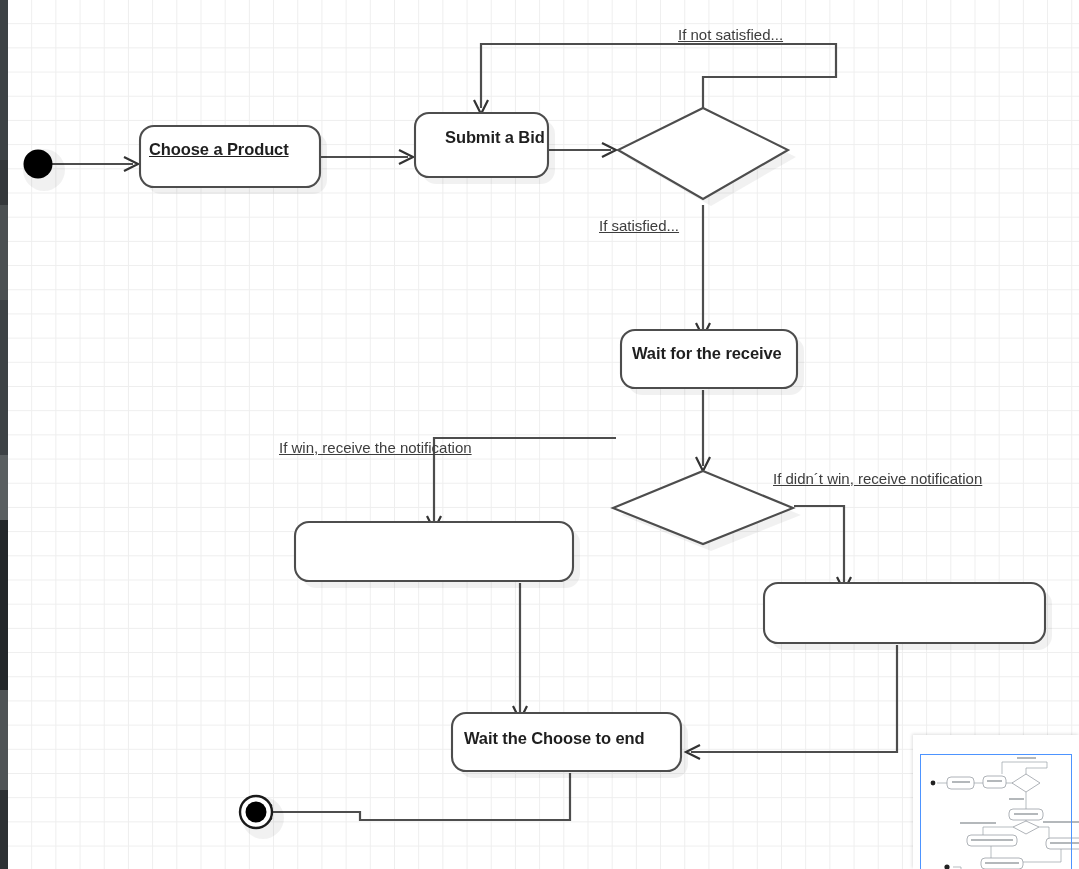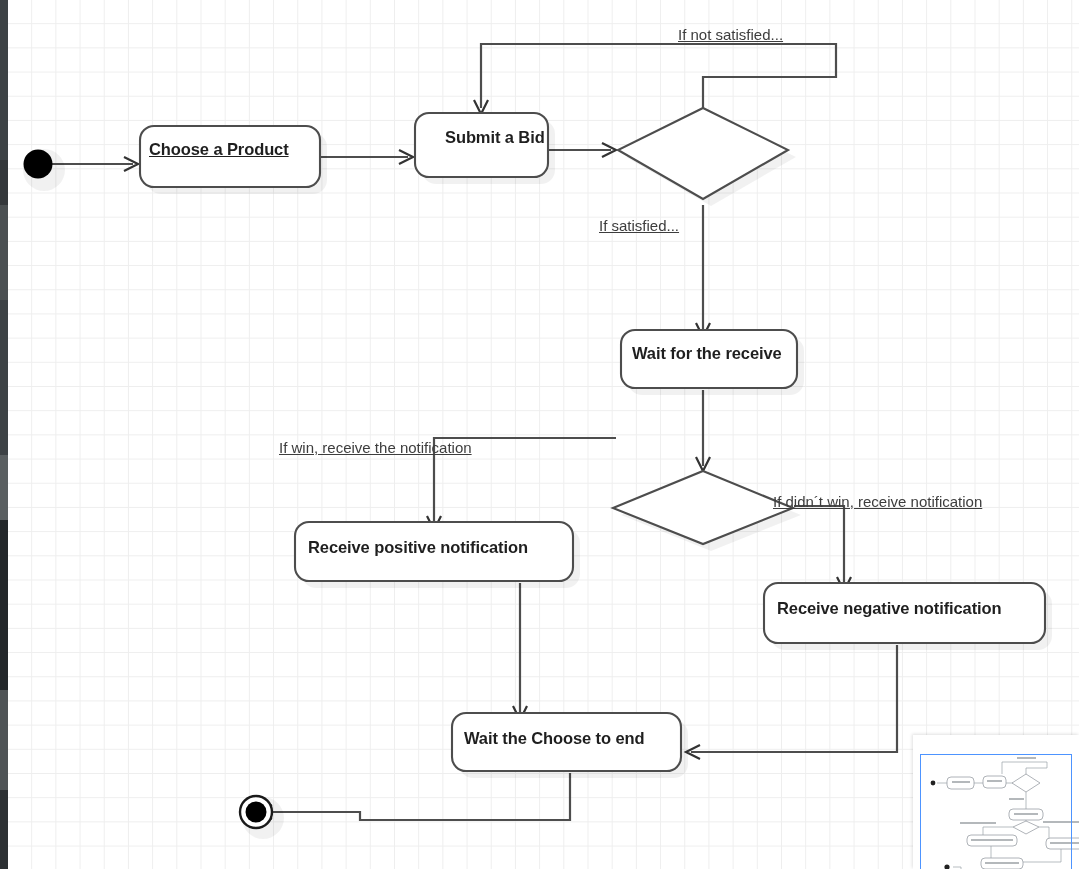--- a/index.html
+++ b/index.html
@@ -249,33 +249,31 @@
         <circle class="term-fill" cx="248" cy="812" r="10.5"></circle>
       </g>
     </svg>
 
     <div class="node-label" style="left:141px; top:140px;text-decoration:underline;">Choose a Product</div>
 
     <div class="node-label" style="left:437px; top:128px;">Submit a Bid</div>
 
     <div class="node-label" style="left:624px; top:344px;">Wait for the receive</div>
 
-    <div class="node-label" style="left:300px; top:538px;">Receive positive notification</div>
-
-    <div class="node-label" style="left:769px; top:599px;">Receive negative notification</div>
+
 
     <div class="node-label" style="left:456px; top:729px;">Wait the Choose to end</div>
 
     <div class="edge-label" style="left:670px; top:26px;">If not satisfied...</div>
 
     <div class="edge-label" style="left:591px; top:217px;">If satisfied...</div>
 
     <div class="edge-label" style="left:271px; top:423px;margin-top:16px;">If win, receive the notification</div>
 
-    <div class="edge-label" style="left:765px; top:470px;margin-top:23px;">If didn´t win, receive notification</div>
+    <div class="edge-label" style="left:765px; top:470px;">If didn´t win, receive notification</div>
 
   </div>
 
   <div id="minimap">
     <svg id="minimap-svg" viewBox="0 0 166 134">
 
       <g class="mm-edge-group">
         <path class="mm-edge" d="M 24 48 L 34 48"></path>
         <path class="mm-edge" d="M 60 48 L 70 48"></path>
         <path class="mm-edge" d="M 93 48 L 100 48"></path>

